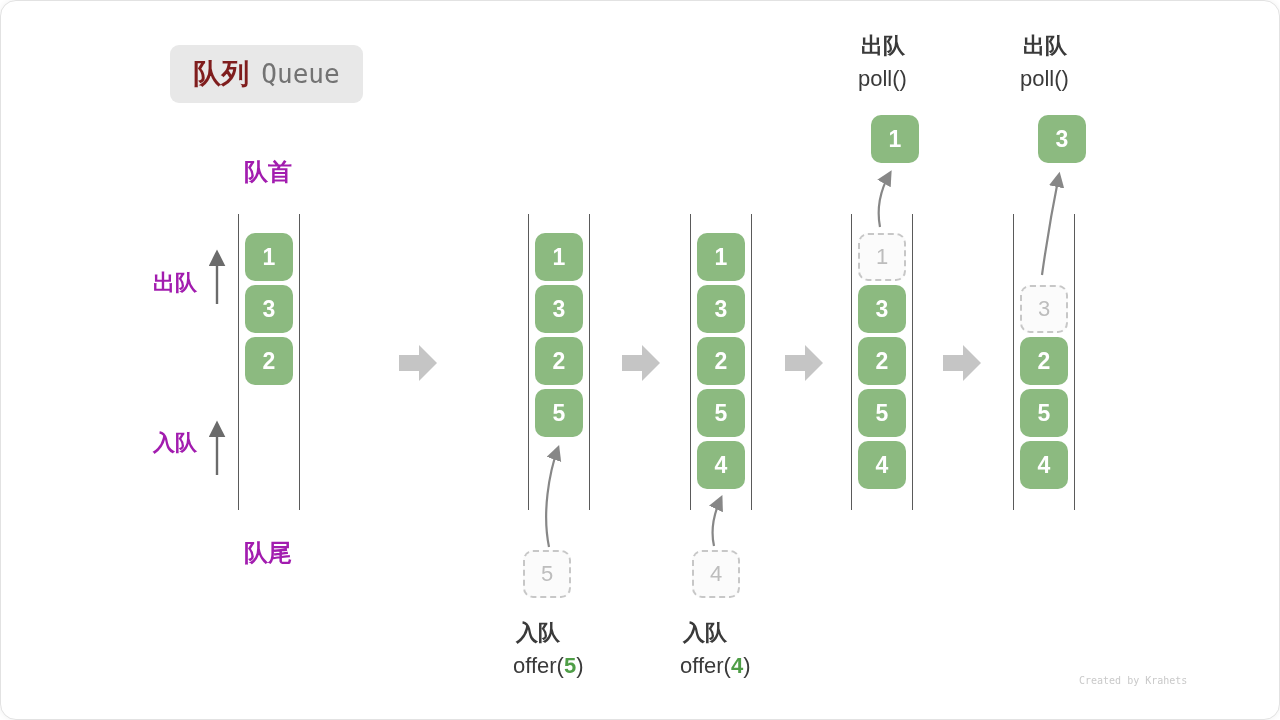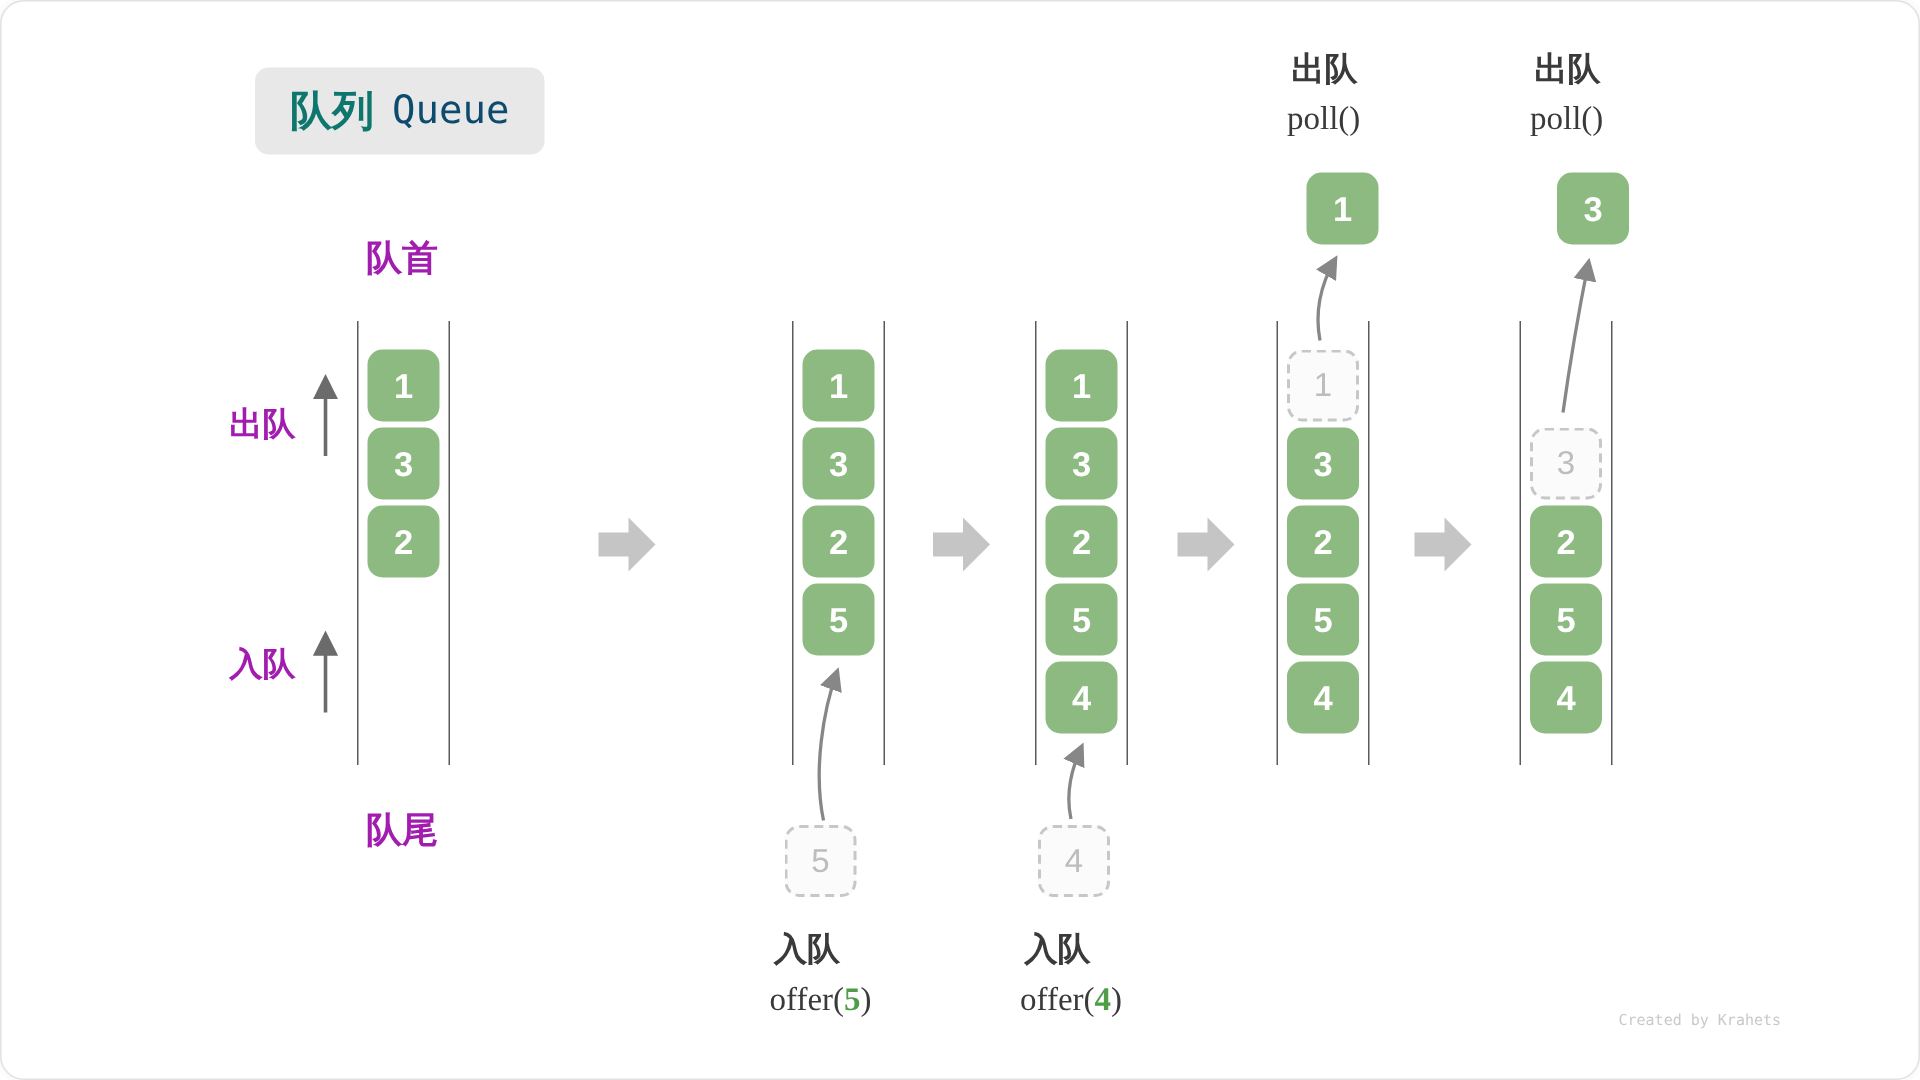--- a/index.html
+++ b/index.html
@@ -7,42 +7,42 @@
     position:relative;width:1278px;height:718px;background:#ffffff;
     border:1px solid #e2e2e2;border-radius:16px;overflow:hidden;
     font-family:"Liberation Sans",sans-serif;
     box-shadow:0 0 6px rgba(0,0,0,0.06);
   }
   .badge{
     position:absolute;left:169px;top:44px;width:193px;height:58px;
     background:#e8e8e8;border-radius:9px;
     display:flex;align-items:center;justify-content:center;gap:12px;
   }
-  .badge .zh{font-weight:700;font-size:28px;color:#0f766e;}
-  .badge .en{font-family:"DejaVu Sans Mono",monospace;font-size:26px;color:#0c4a6e;}
+  .badge .zh{font-weight:700;font-size:28px;color:#7f1d1d;}
+  .badge .en{font-family:"DejaVu Sans Mono",monospace;font-size:26px;color:#737373;}
   .cjk{position:absolute;color:#a21caf;font-weight:700;white-space:nowrap;}
   .f24{font-size:24px;}
   .f22{font-size:22px;}
   .channel{
     position:absolute;top:213px;height:296px;width:62px;box-sizing:border-box;
     border-left:1.5px solid #5a5a5a;border-right:1.5px solid #5a5a5a;
   }
   .box{
     position:absolute;width:48px;height:48px;border-radius:10px;
     background:#8cba80;color:#ffffff;
     display:flex;align-items:center;justify-content:center;
     font-weight:700;font-size:23px;box-sizing:border-box;
   }
   .box.dashed{
     background:#fbfbfb;border:2px dashed #c7c7c7;color:#bdbdbd;font-weight:400;
     font-size:22px;
   }
   .op-label{position:absolute;font-weight:700;font-size:22px;color:#3a3a3a;white-space:nowrap;}
   .op-code{
-    position:absolute;font-family:Liberation Serif, serif;font-size:22px;
+    position:absolute;font-family:Liberation Sans, sans-serif;font-size:22px;
     color:#3a3a3a;white-space:nowrap;
   }
   .op-code .arg{color:#4f9e47;font-weight:700;}
   .watermark{
     position:absolute;left:1078px;top:674px;
     font-family:"DejaVu Sans Mono",monospace;font-size:10px;color:#c9c9c9;
     white-space:nowrap;
   }
   .overlay{position:absolute;left:0;top:0;width:1278px;height:718px;pointer-events:none;}
 </style>

